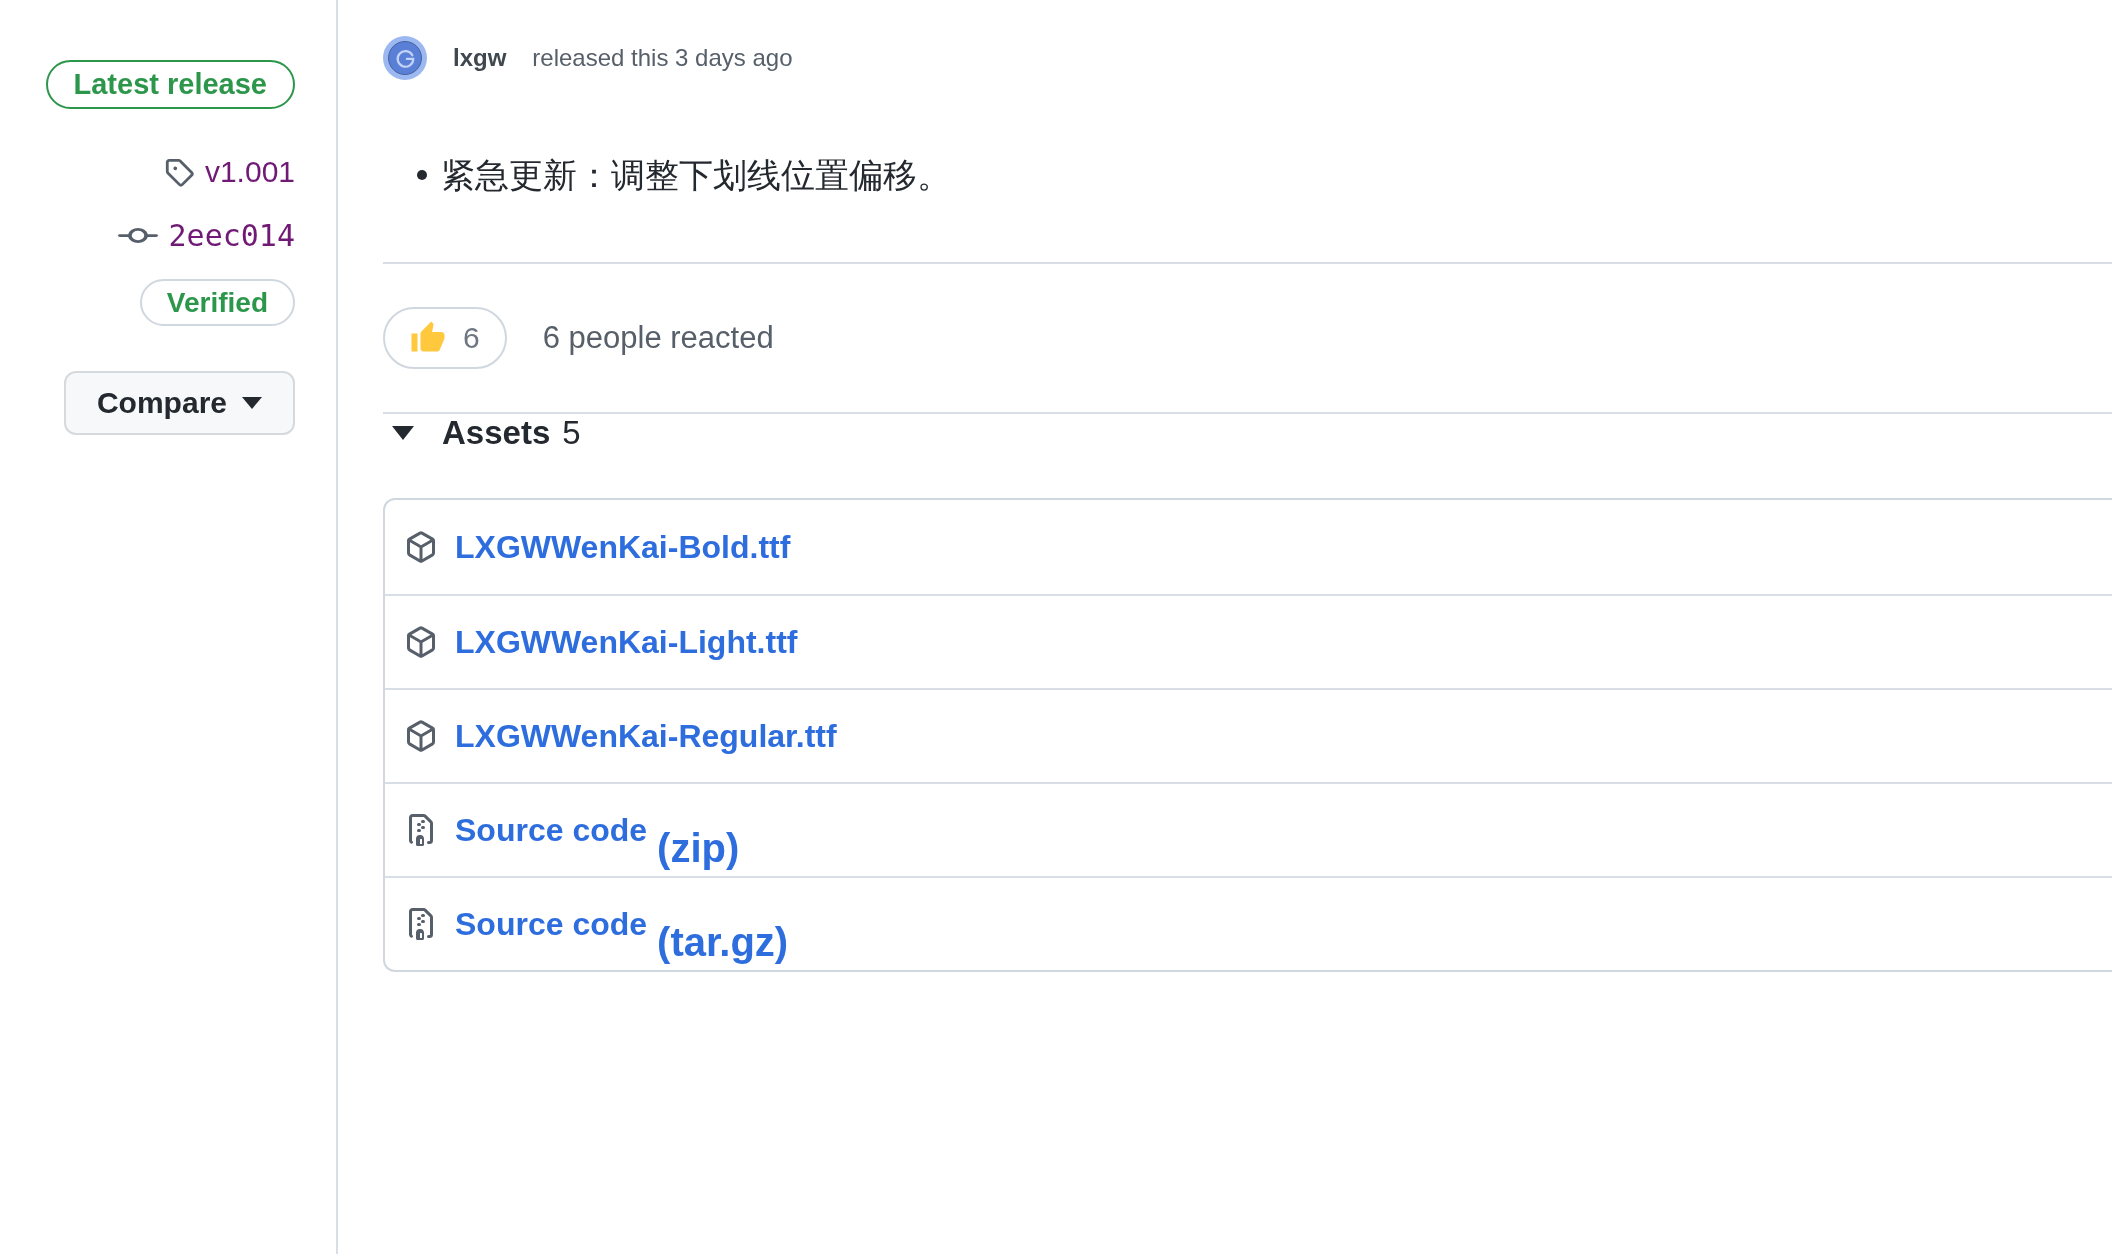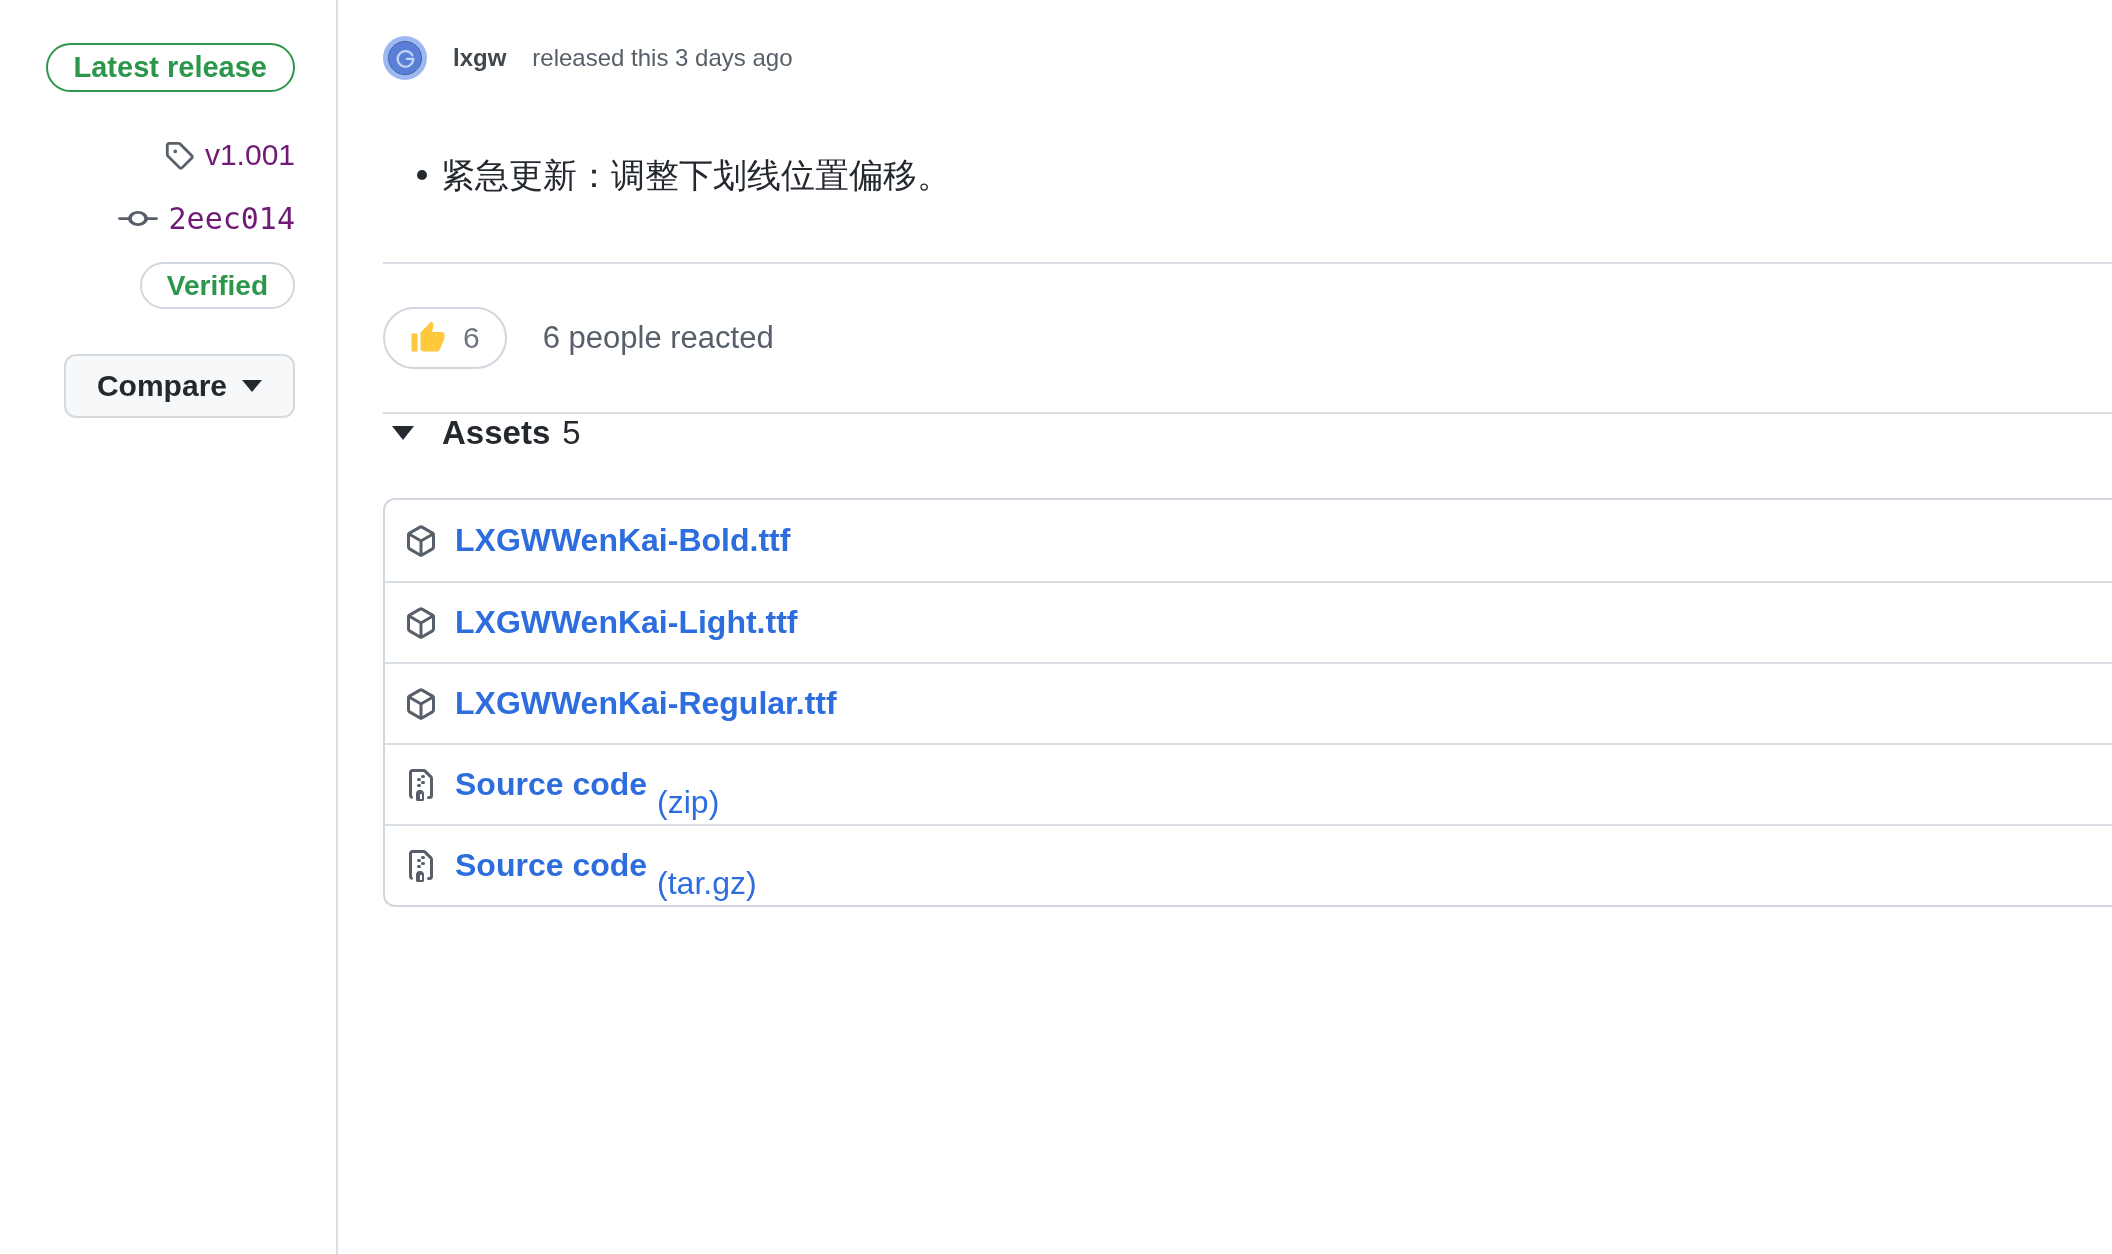--- a/index.html
+++ b/index.html
@@ -10,21 +10,21 @@
   html,body{margin:0;padding:0;}
   body{
     width:2112px;height:1254px;overflow:hidden;background:#ffffff;
     font-family:"Liberation Sans","DejaVu Sans",sans-serif;color:var(--text-dark);
   }
   .layout{display:flex;width:2112px;height:1254px;}
 
   
   .sidebar{
     width:338px;height:1254px;flex:0 0 338px;border-right:2px solid var(--divider);
-    display:flex;flex-direction:column;align-items:flex-end;padding:43px 41px 0 0;
+    display:flex;flex-direction:column;align-items:flex-end;padding:60px 41px 0 0;
   }
   .latest-badge{
     height:49px;padding:0 26px;border:2px solid var(--green);border-radius:999px;
     display:flex;align-items:center;color:var(--green);font-size:29px;font-weight:600;white-space:nowrap;
   }
   .meta-row{display:flex;align-items:center;gap:11px;color:#701a75;font-size:30px;}
   .tag-row{margin-top:46px;}
   .commit-row{margin-top:29px;}
   .commit-sha{font-family:"DejaVu Sans Mono","Liberation Mono",monospace;font-size:30px;}
   .meta-icon{width:30px;height:30px;color:#57606a;flex:0 0 auto;}
@@ -77,27 +77,27 @@
   .reaction-count{font-size:30px;color:#6e7781;}
   .reaction-summary{font-size:31px;color:var(--text-muted);}
 
   .assets-summary{display:flex;align-items:center;cursor:pointer;}
   .assets-caret{width:0;height:0;border-left:11px solid transparent;border-right:11px solid transparent;border-top:14px solid var(--text-dark);margin-left:9px;}
   .assets-label{margin-left:28px;font-size:33px;font-weight:700;color:var(--text-dark);}
   .assets-count{margin-left:12px;font-size:33px;font-weight:400;color:var(--text-dark);}
 
   .asset-box{margin-top:46px;border:2px solid var(--border);border-right:none;border-radius:12px 0 0 12px;background:#fff;}
   .asset-row{
-    height:81px;display:flex;align-items:center;padding-left:20px;
+    height:94px;display:flex;align-items:center;padding-left:20px;
     border-top:2px solid var(--divider);text-decoration:none;cursor:pointer;
   }
   .asset-row:first-child{border-top:none;}
   .asset-icon{width:32px;height:32px;color:#57606a;margin-right:18px;flex:0 0 auto;}
   .asset-name{font-size:32px;font-weight:700;color:var(--accent-blue);}
-  .asset-suffix{font-size:32px;font-weight:400;color:var(--accent-blue);margin-left:10px;margin-top:36px;}
+  .asset-suffix{font-size:40px;font-weight:700;color:var(--accent-blue);margin-left:10px;margin-top:36px;}
 </style>
 </head>
 <body>
 
 <div class="layout">
 
   <aside class="sidebar">
     <span class="latest-badge">
       <span>Latest release</span>
     </span>

